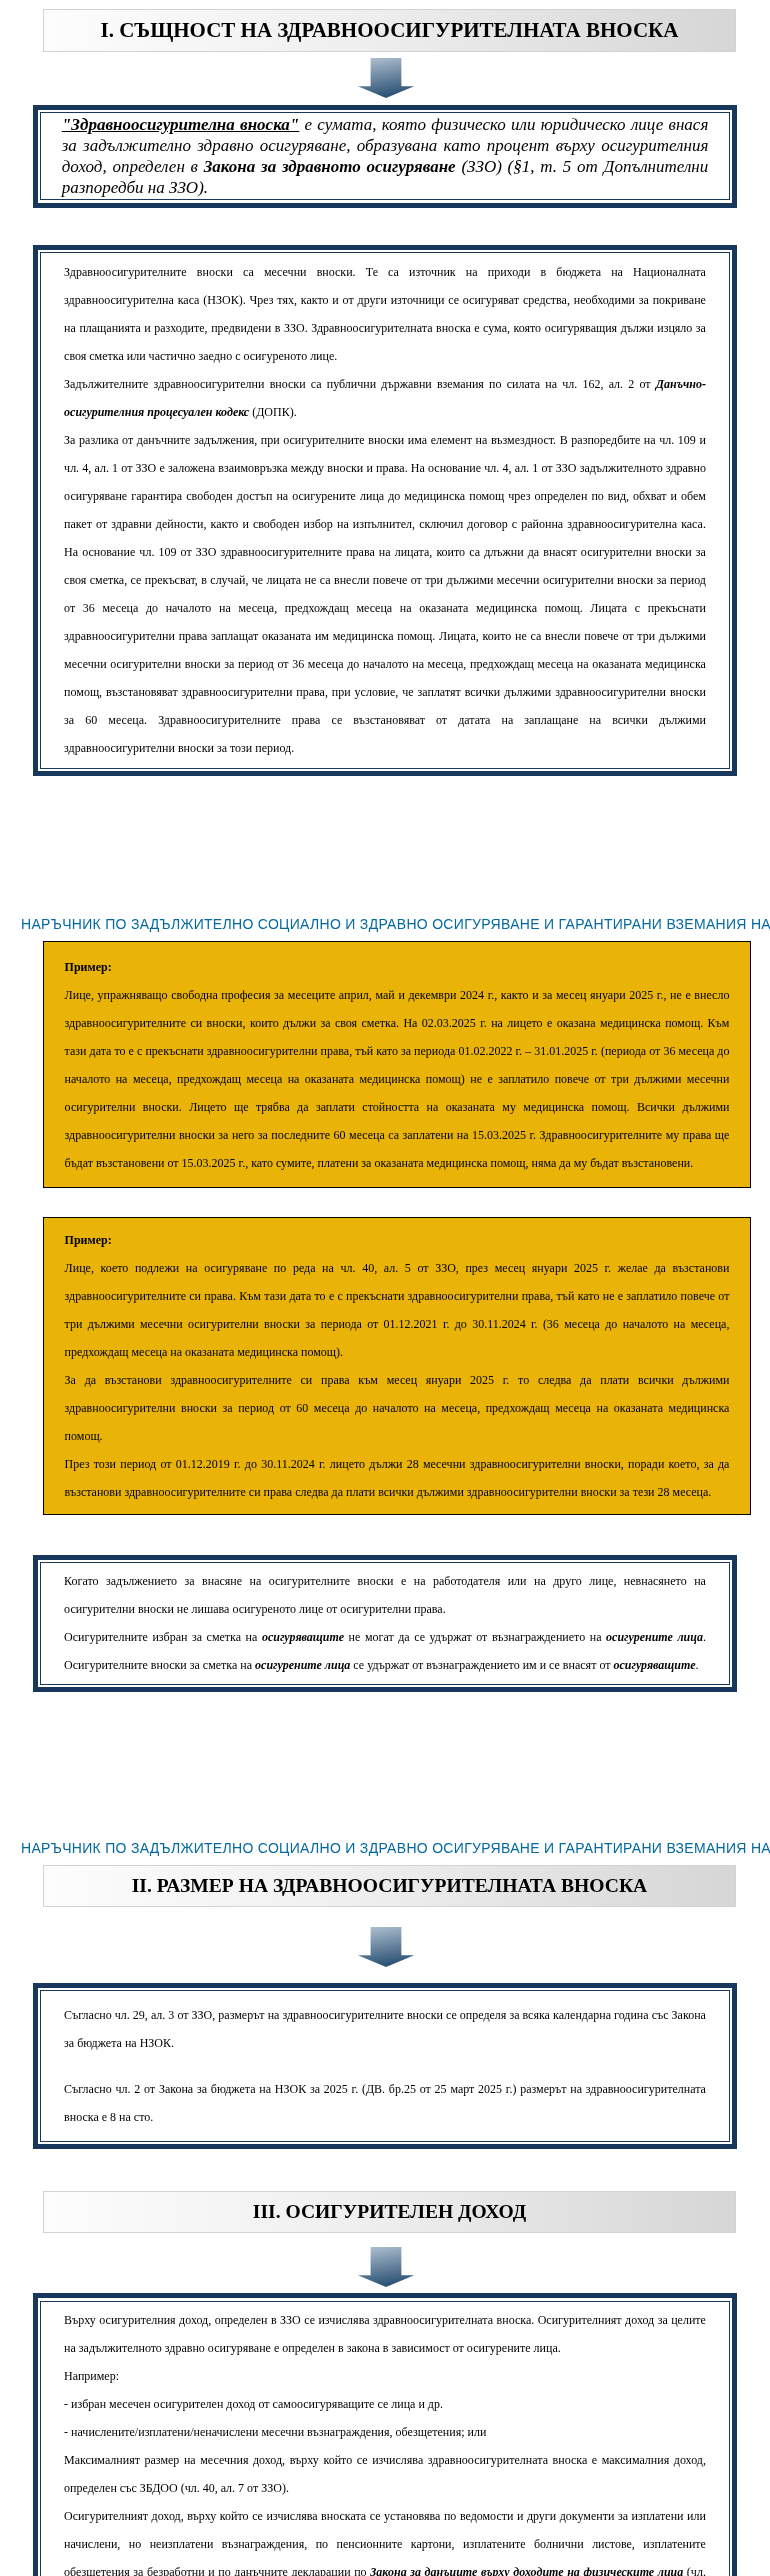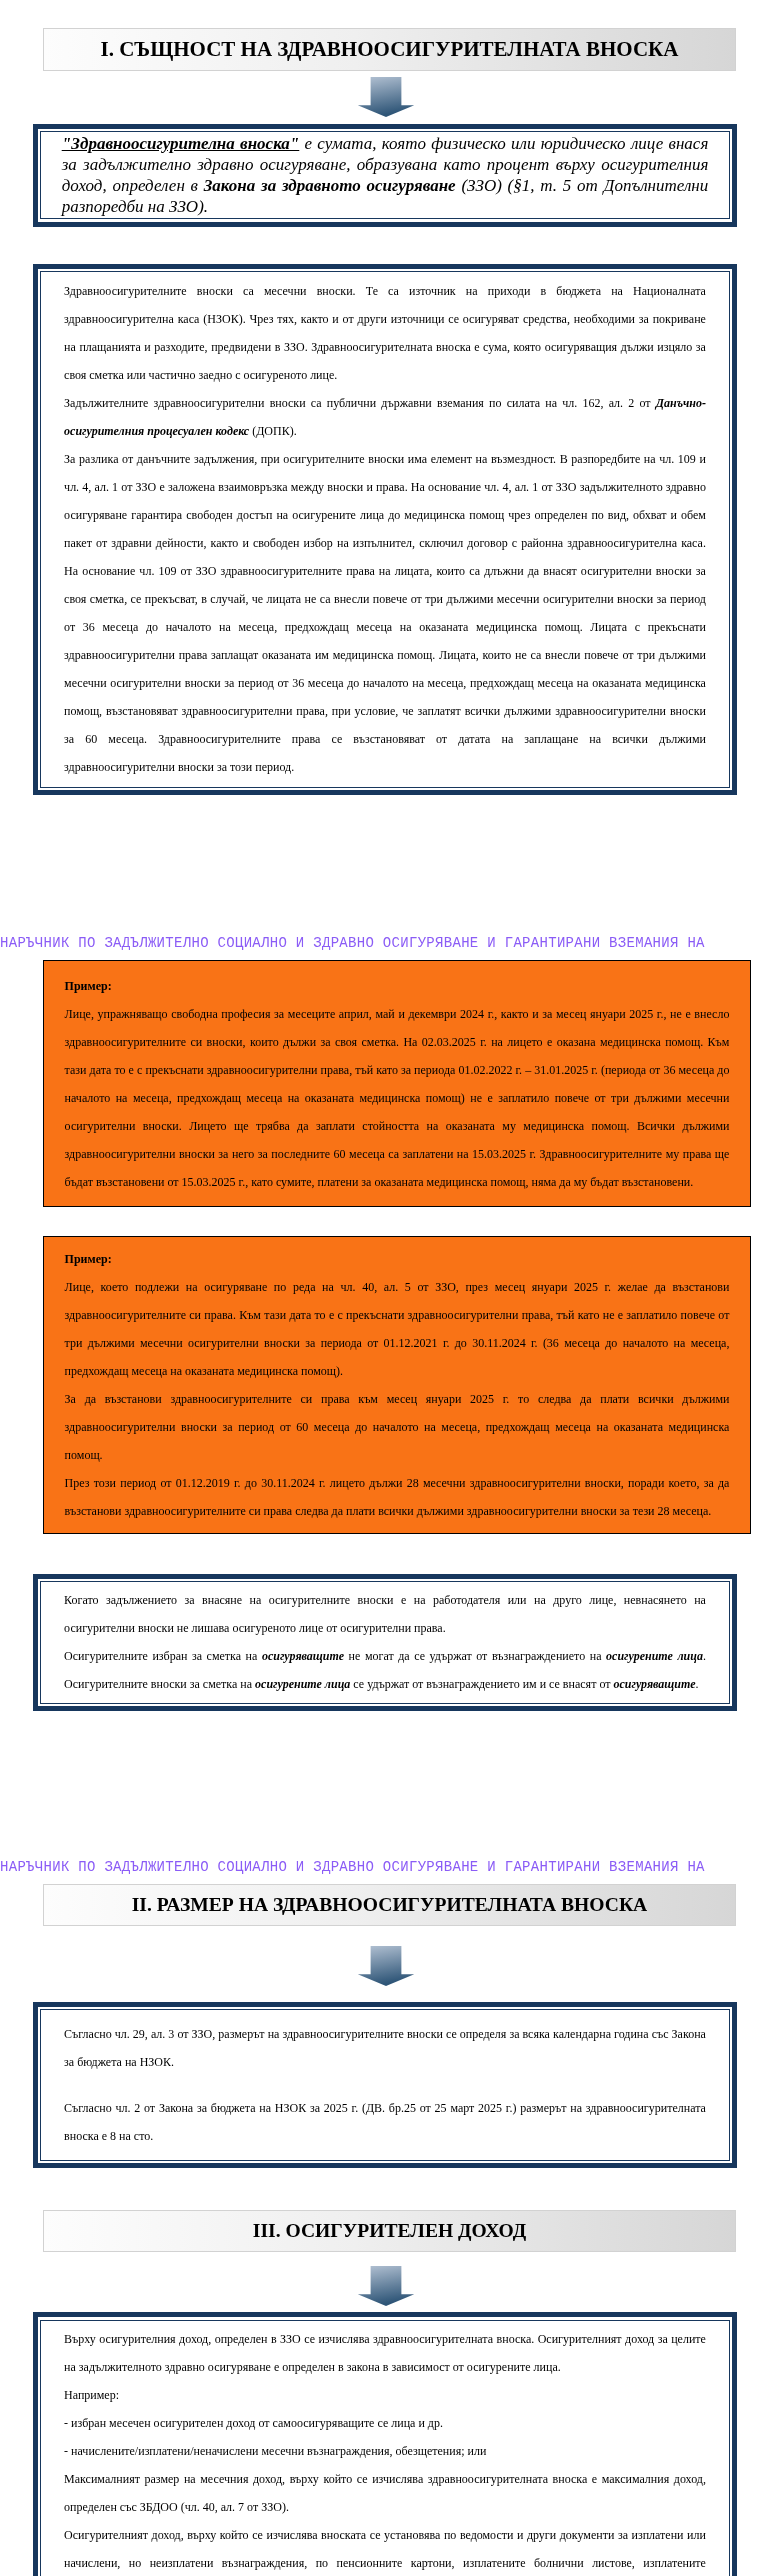--- a/index.html
+++ b/index.html
@@ -8,45 +8,45 @@
     font-family:"Liberation Serif", serif;color:#000;
   }
   
   .sec-header{
     margin:0 35px 0 43px;
     background:linear-gradient(90deg,#fdfdfd 0%,#efefef 45%,#d6d6d6 100%);
     border:0.5px solid #d2d2d2;
     display:flex;align-items:center;justify-content:center;
     font-weight:bold;text-align:center;
   }
-  #header-1{margin-top:28px;height:41px;font-size:21px;}
+  #header-1{margin-top:9px;height:41px;font-size:21px;}
   .sec-header.small{height:40px;font-size:19.6px;}
 
   
   .arrow-wrap{display:flex;justify-content:center;}
   .arrow-wrap svg{width:58px;height:40px;display:block;}
 
   
   .navy-box{margin:0 34px 0 33px;border:5.2px solid #17375d;padding:2.1px;background:#fff;}
   .navy-inner{border:1.5px solid #17375d;background:#fff;}
 
   
-  .black-box{margin:0 20px 0 43px;border:1.5px solid #000;background:#f97316;}
+  .black-box{margin:0 20px 0 43px;border:1.5px solid #000;background:#eab308;}
 
   .body-text{font-size:12px;line-height:28px;text-align:justify;}
   .body-text p{margin:0;}
   .def-text{font-size:17px;line-height:21px;font-style:italic;text-align:justify;}
   .term{font-weight:bold;text-decoration:underline;}
   .bi{font-weight:bold;font-style:italic;}
   .b{font-weight:normal;}
   .ex-label{font-weight:bold;}
 
   .footer-line{
-    text-align:left;color:#8b5cf6;font-size:14px;line-height:17.5px;letter-spacing:0.3px;
-    font-family:Liberation Mono, monospace;
+    text-align:right;color:#0369a1;font-size:14px;line-height:17.5px;letter-spacing:0.3px;
+    font-family:Liberation Sans, sans-serif;
   }
 
   
   #def-box .navy-inner{padding:1px 20.6px;}
   #main-box .navy-inner{padding:5.7px 23px;}
   #footer-1{margin-top:140px;}
   #example-1{margin-top:7.2px;padding:10.8px 20.6px;}
   #example-2{margin-top:29px;padding:7.7px 20.6px;}
   #employer-box{margin-top:40px;}
   #employer-box .navy-inner{padding:4.6px 23px;}

